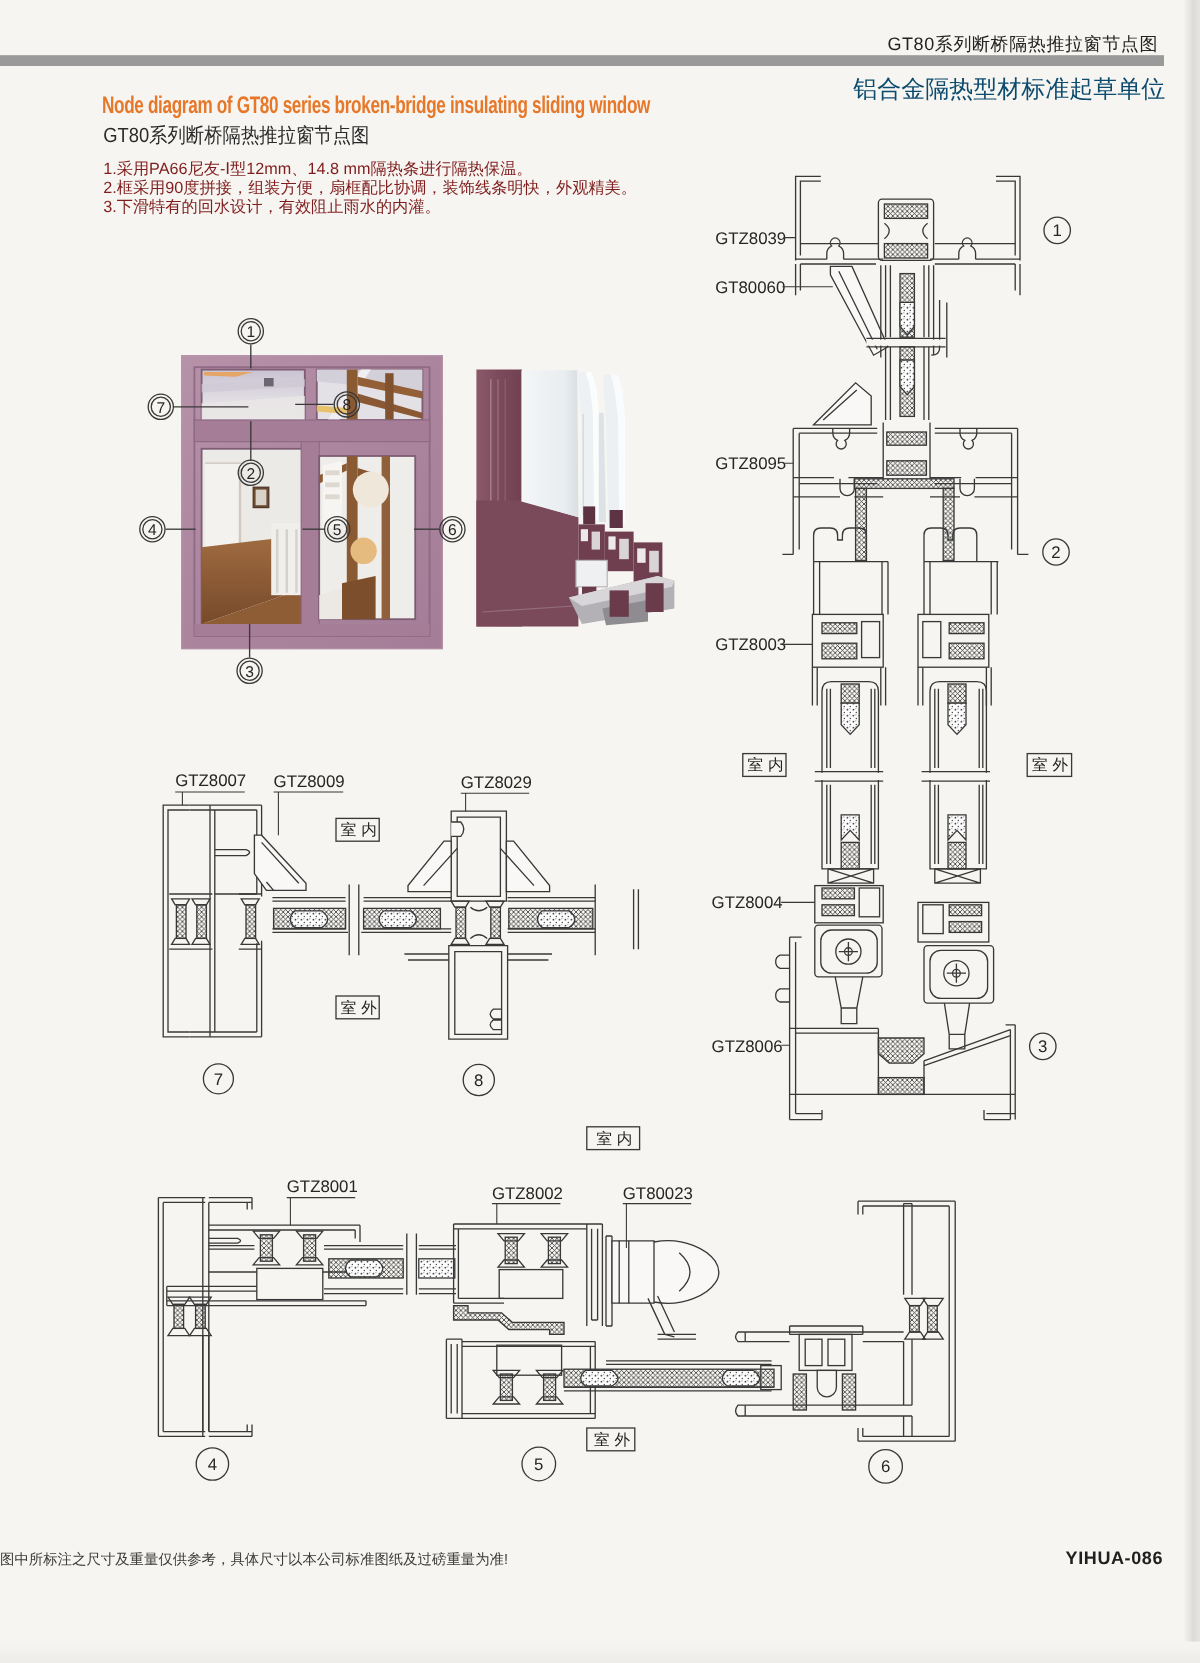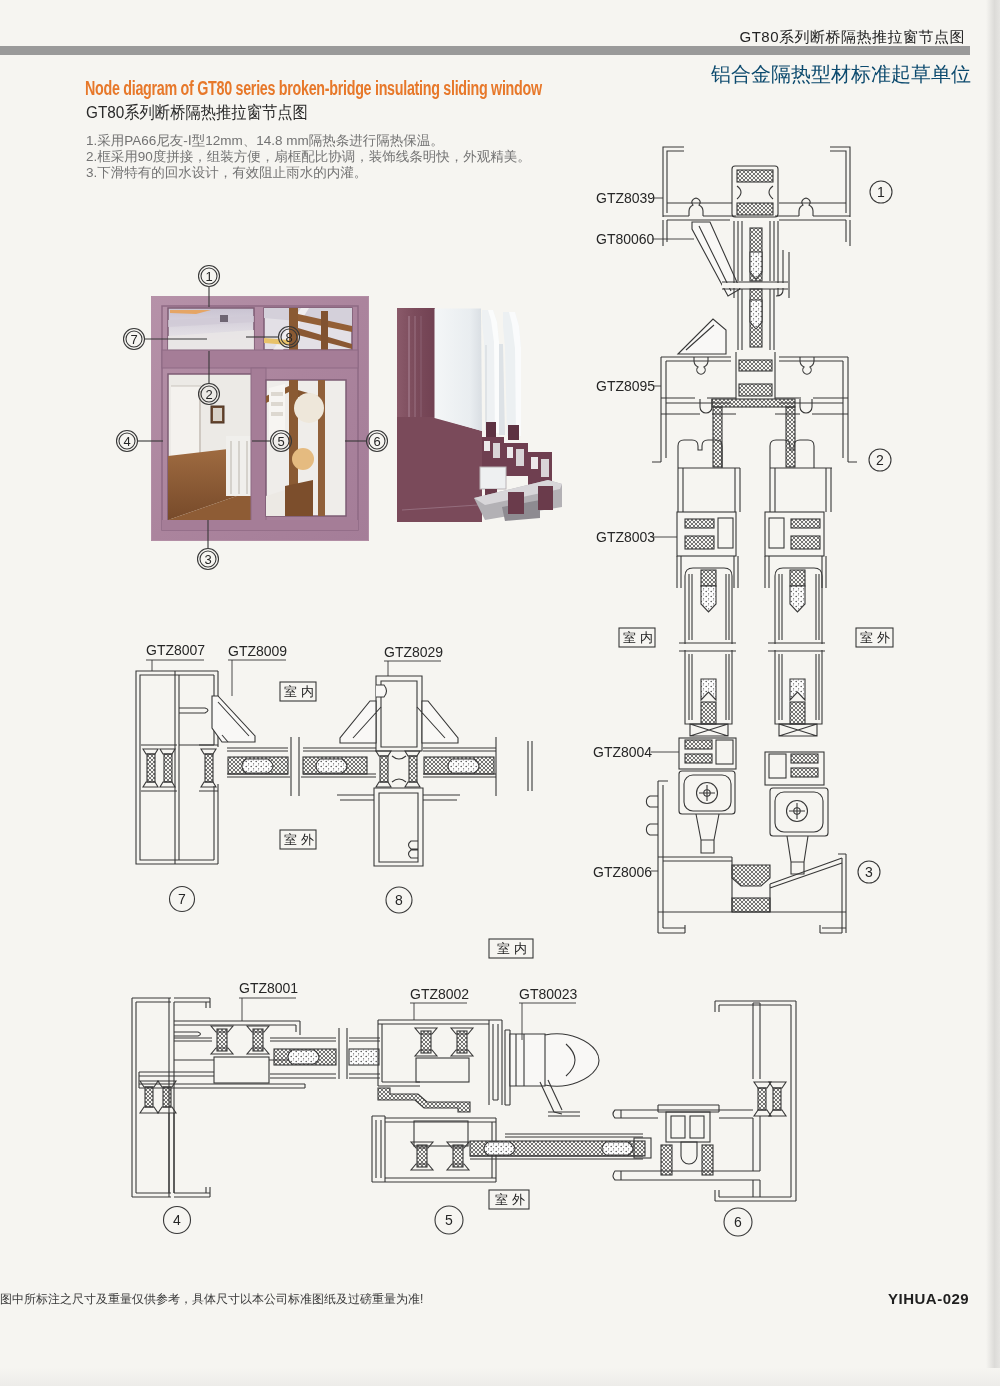--- a/index.html
+++ b/index.html
@@ -16,21 +16,21 @@
 <div class="abs" style="left:560px;top:28px;width:405px;text-align:right;font-size:15px;color:#232323;letter-spacing:0.5px;">GT80系列断桥隔热推拉窗节点图</div>
 
 <div class="abs" style="left:0;top:46px;width:970px;height:9px;background:#9a9a9a;"></div>
 
 <div class="abs" style="left:560px;top:61px;width:411px;text-align:right;font-size:20px;color:#0c4a6e;letter-spacing:0px;">铝合金隔热型材标准起草单位</div>
 
 <div class="abs" style="left:85px;top:77px;width:600px;font-size:20px;font-weight:bold;color:#e7782a;letter-spacing:-0.4px;transform:scaleX(0.715);transform-origin:left top;white-space:nowrap;">Node diagram of GT80 series broken-bridge insulating sliding window</div>
 
 <div class="abs" style="left:86px;top:101px;font-size:17px;color:#2a2a2a;letter-spacing:0px;transform:scaleX(0.9);transform-origin:left top;">GT80系列断桥隔热推拉窗节点图</div>
 
-<div class="abs" style="left:86px;top:133px;font-size:13.5px;color:#737373;line-height:16px;">
+<div class="abs" style="left:86px;top:133px;font-size:13.5px;color:#7f1d1d;line-height:16px;">
 1.采用PA66尼友-Ⅰ型12mm、14.8 mm隔热条进行隔热保温。<br>
 2.框采用90度拼接，组装方便，扇框配比协调，装饰线条明快，外观精美。<br>
 3.下滑特有的回水设计，有效阻止雨水的内灌。
 </div>
 
 <div class="abs" style="left:151px;top:296px;">
 <svg width="218" height="245" viewBox="0 0 218 245">
   <defs>
     <linearGradient id="pframe" x1="0" y1="0" x2="1" y2="1">
       <stop offset="0" stop-color="#b692a9"></stop>
@@ -664,13 +664,13 @@
         <text x="281" y="446" text-anchor="middle">5</text>
         <text x="377" y="446" text-anchor="middle">6</text>
     <text x="134" y="344" text-anchor="middle">7</text>
         <text x="289" y="342" text-anchor="middle">8</text>
   </g>
   </g>
 </svg>
 
 <div class="abs" style="left:0;top:1291px;width:1000px;text-align:left;font-size:12px;color:#3a3a3a;">图中所标注之尺寸及重量仅供参考，具体尺寸以本公司标准图纸及过磅重量为准!</div>
 
-<div class="abs" style="left:888px;top:1290px;font-size:15px;font-weight:bold;color:#1f1f1f;letter-spacing:0.5px;">YIHUA-029</div>
+<div class="abs" style="left:888px;top:1290px;font-size:15px;font-weight:bold;color:#1f1f1f;letter-spacing:0.5px;">YIHUA-086</div>
 
 </body></html>

